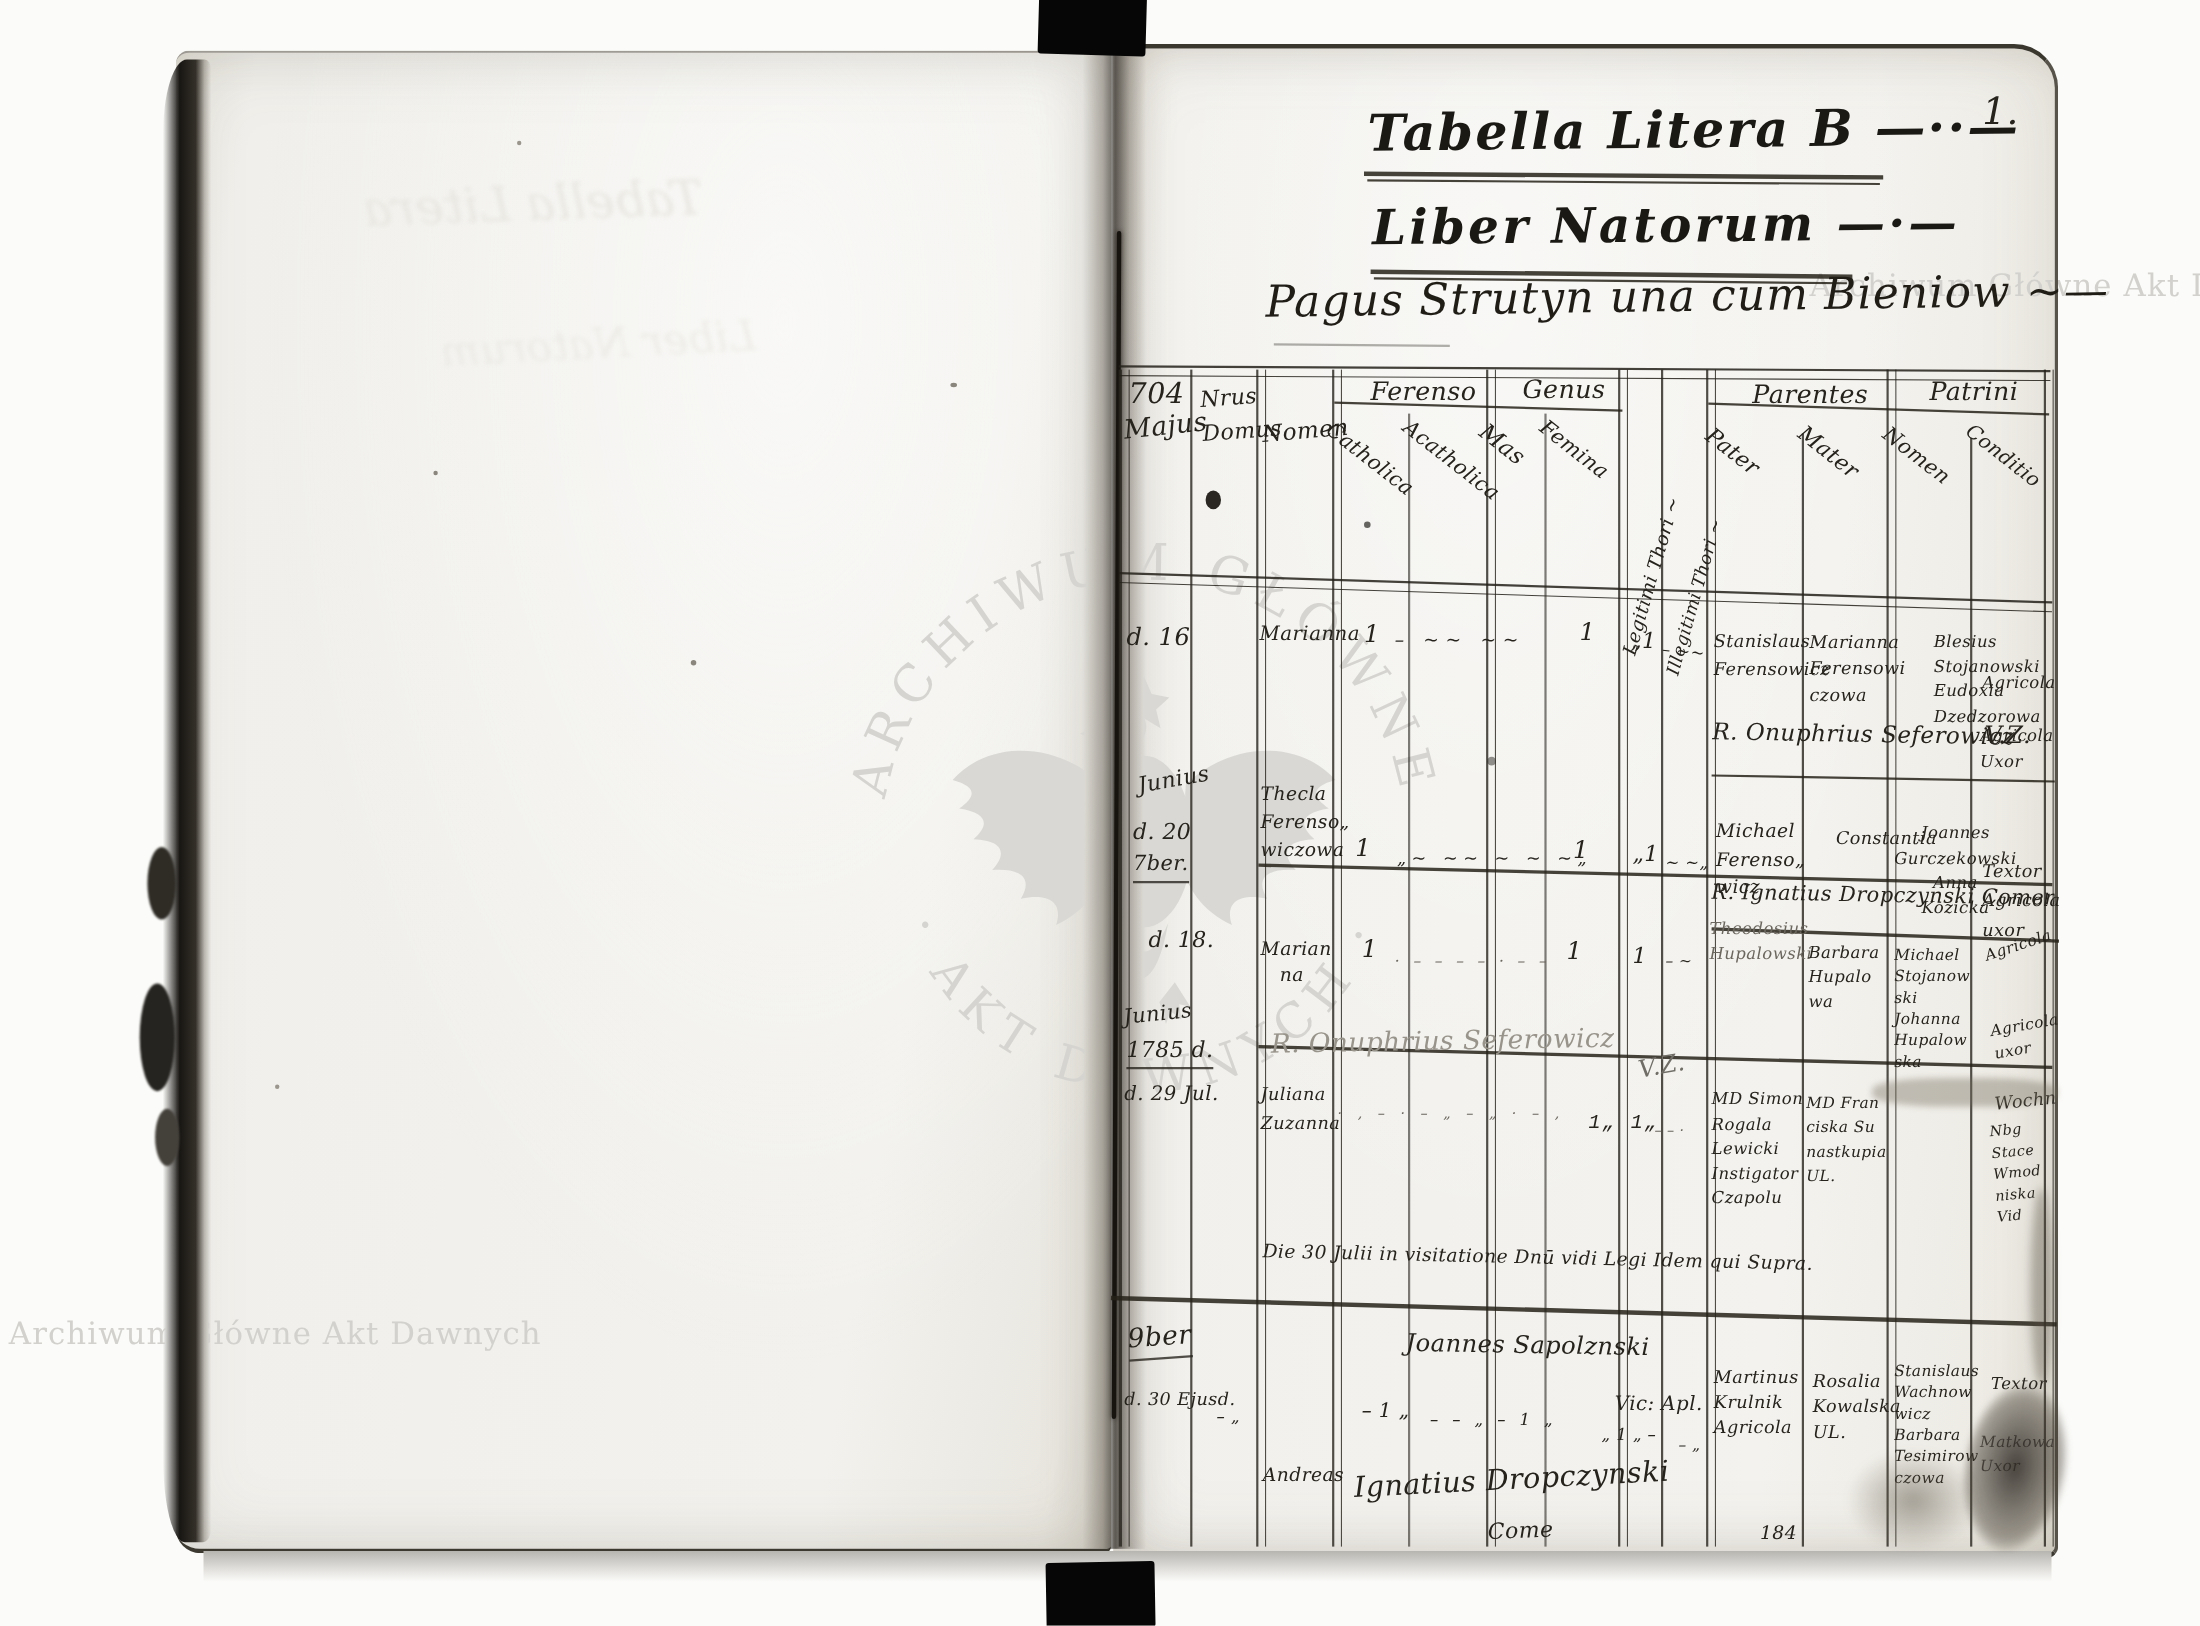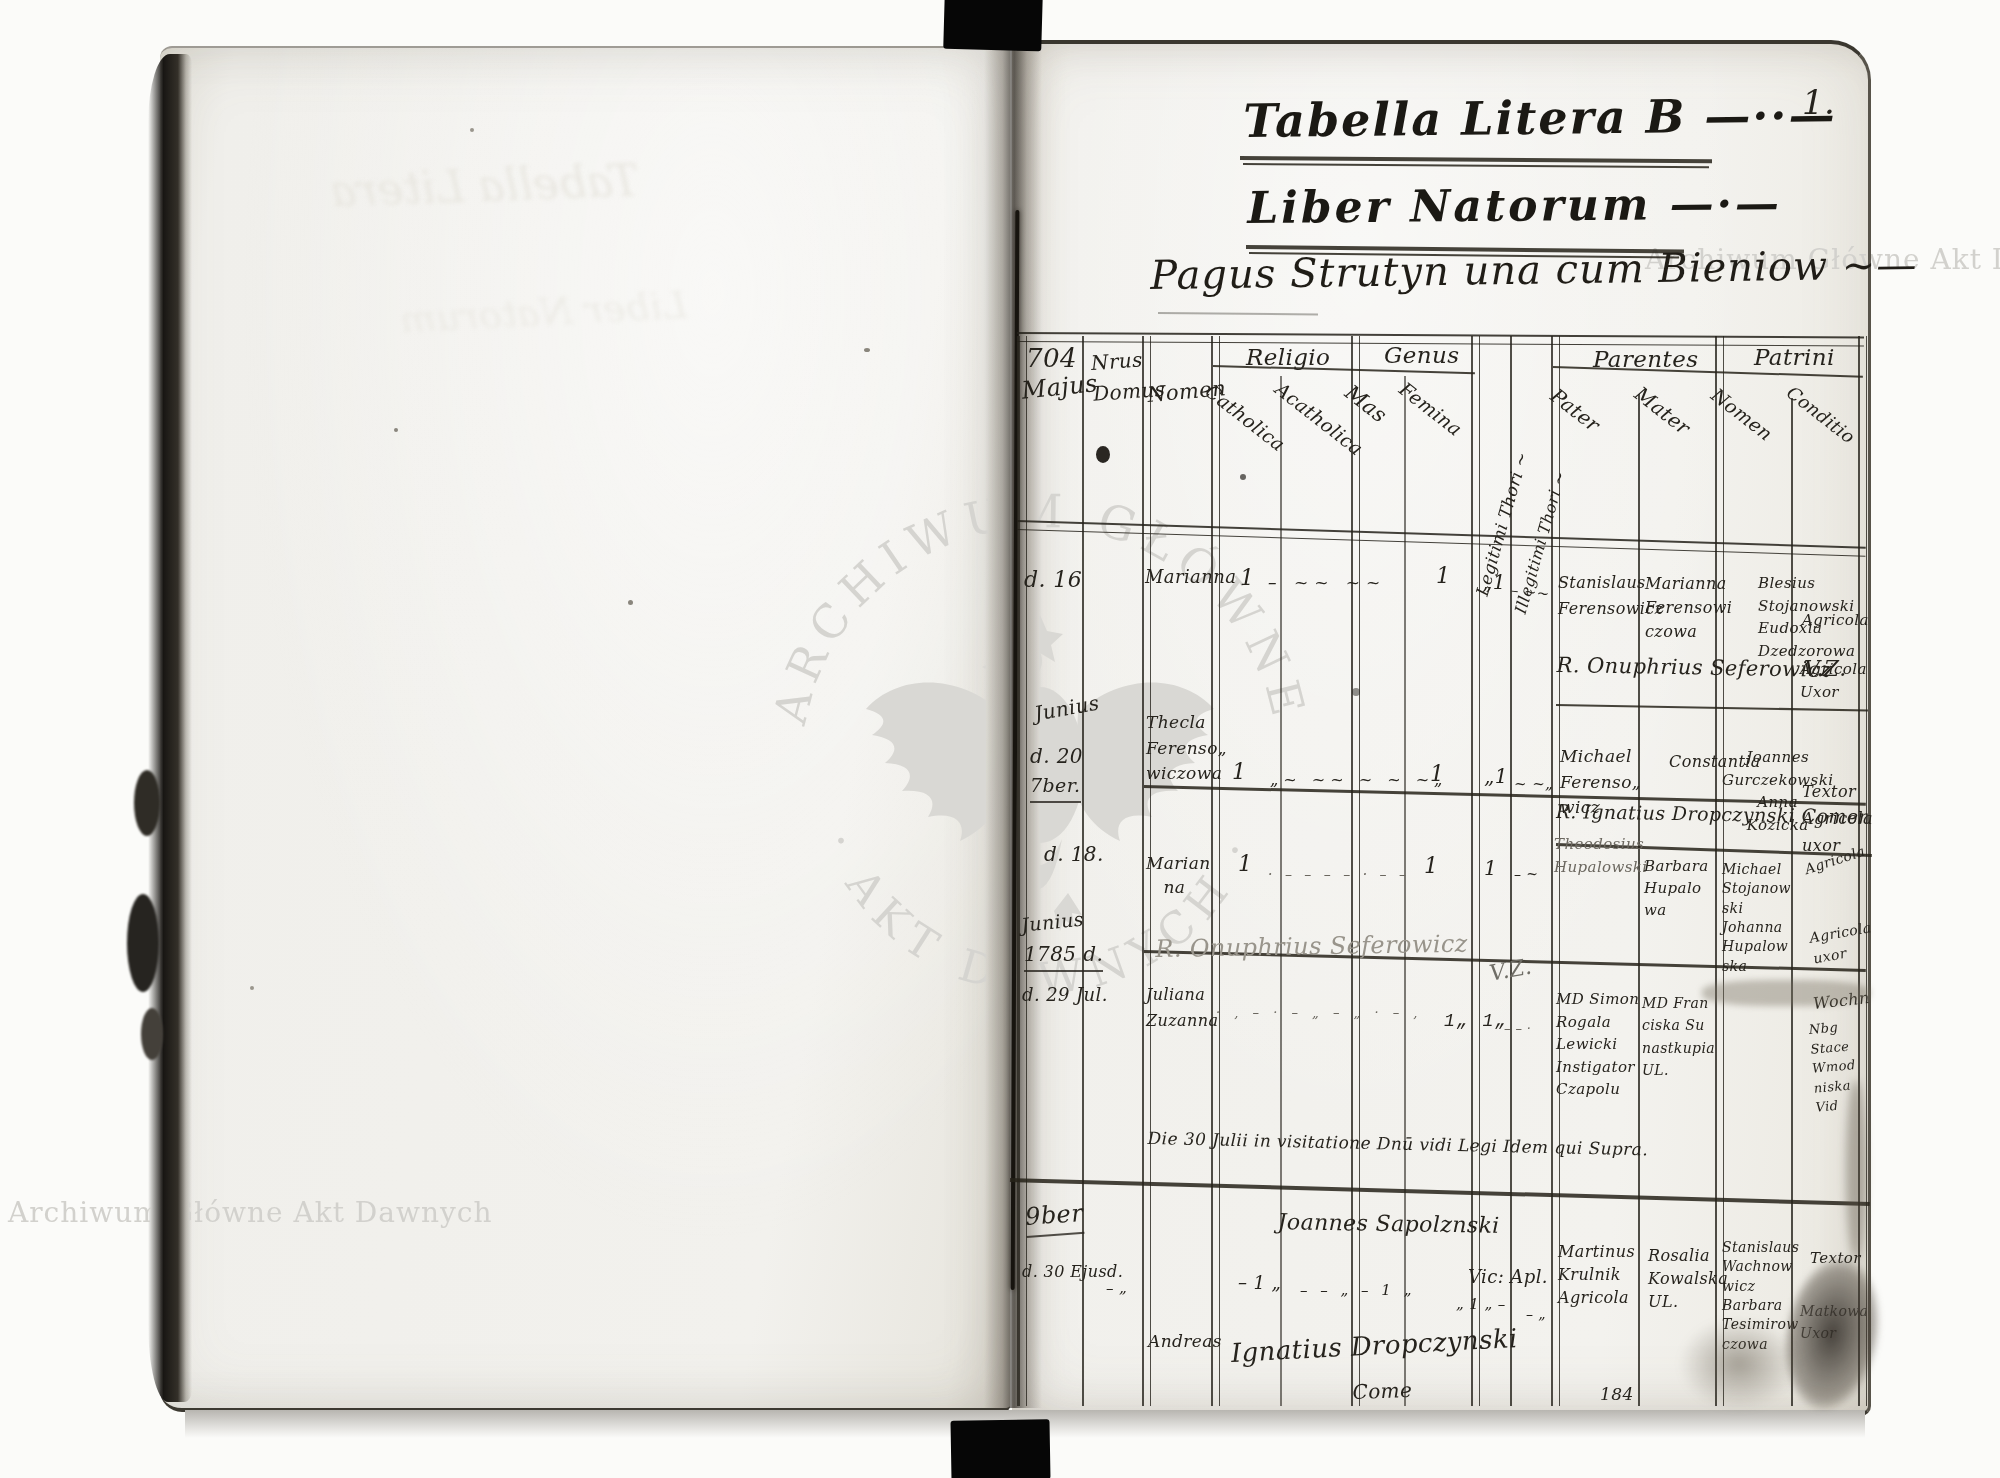--- a/index.html
+++ b/index.html
@@ -132,21 +132,21 @@
   <div class="hl" style="left:1144px;top:785px;width:722px;height:3px;transform:rotate(1.4deg);"></div>
   <div class="hl" style="left:1556px;top:843px;width:316px;height:3px;transform:rotate(2deg);"></div>
   <div class="hl" style="left:1144px;top:950px;width:722px;height:3px;transform:rotate(1.5deg);"></div>
   <div class="hl" style="left:1010px;top:1178px;width:860px;height:4px;transform:rotate(1.6deg);"></div>
 
   <div class="hand nw" style="left:1026px;top:340px;font-size:26px;">704</div>
   <div class="hand nw" style="left:1020px;top:374px;font-size:24px;transform:rotate(-6deg);">Majus</div>
   <div class="hand" style="left:1090px;top:348px;font-size:20px;line-height:1.55;transform:rotate(-4deg);">Nrus
 Domus</div>
   <div class="hand nw" style="left:1146px;top:380px;font-size:21px;transform:rotate(-5deg);">Nomen</div>
-  <div class="hand nw" style="left:1246px;top:341px;font-size:23px;">Religio</div>
+  <div class="hand nw" style="left:1246px;top:341px;font-size:23px;">Ferenso</div>
   <div class="hand nw" style="left:1216px;top:378px;font-size:19px;transform:rotate(38deg);">Catholica</div>
   <div class="hand nw" style="left:1286px;top:376px;font-size:19px;transform:rotate(38deg);">Acatholica</div>
   <div class="hand nw" style="left:1384px;top:339px;font-size:23px;">Genus</div>
   <div class="hand nw" style="left:1357px;top:378px;font-size:21px;transform:rotate(38deg);">Mas</div>
   <div class="hand nw" style="left:1410px;top:376px;font-size:19px;transform:rotate(38deg);">Femina</div>
   <div class="hand nw" style="left:1470px;top:592px;font-size:17px;transform:rotate(-74deg);">Legitimi Thori ~</div>
   <div class="hand nw" style="left:1509px;top:610px;font-size:16px;transform:rotate(-74deg);">Illegitimi Thori ~</div>
   <div class="hand nw" style="left:1593px;top:343px;font-size:23px;">Parentes</div>
   <div class="hand nw" style="left:1562px;top:382px;font-size:20px;transform:rotate(38deg);">Pater</div>
   <div class="hand nw" style="left:1646px;top:380px;font-size:20px;transform:rotate(38deg);">Mater</div>

